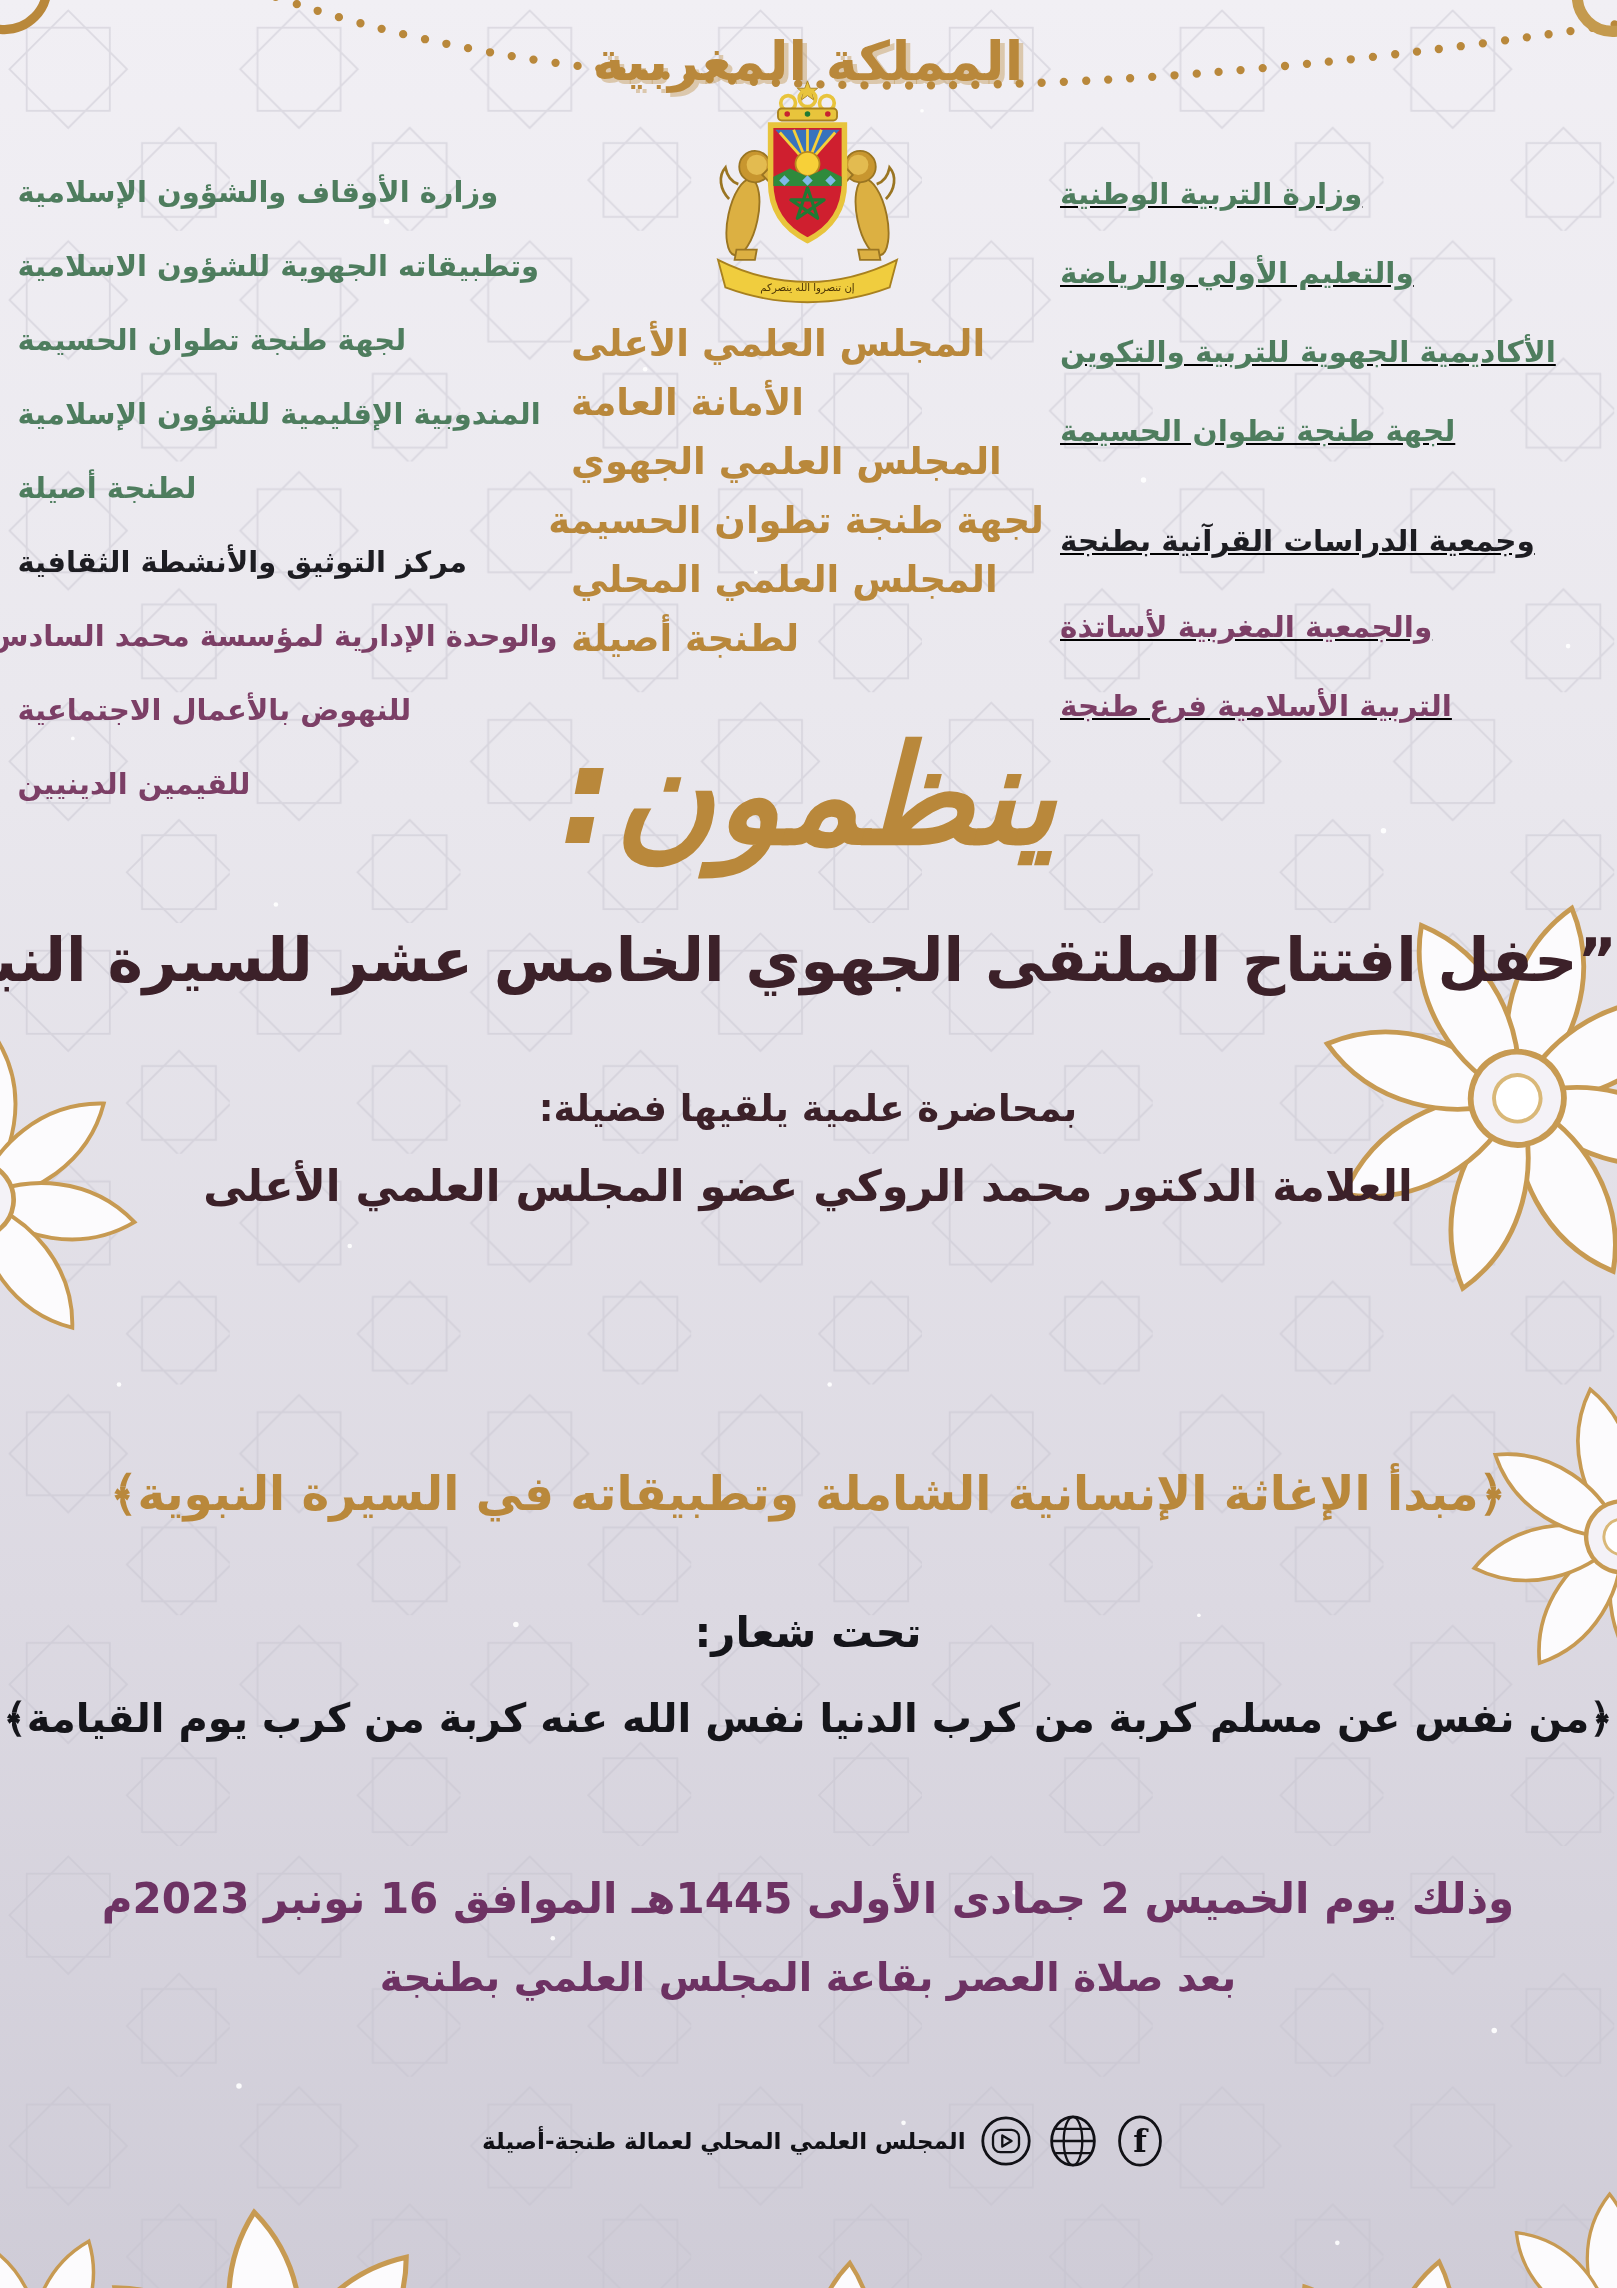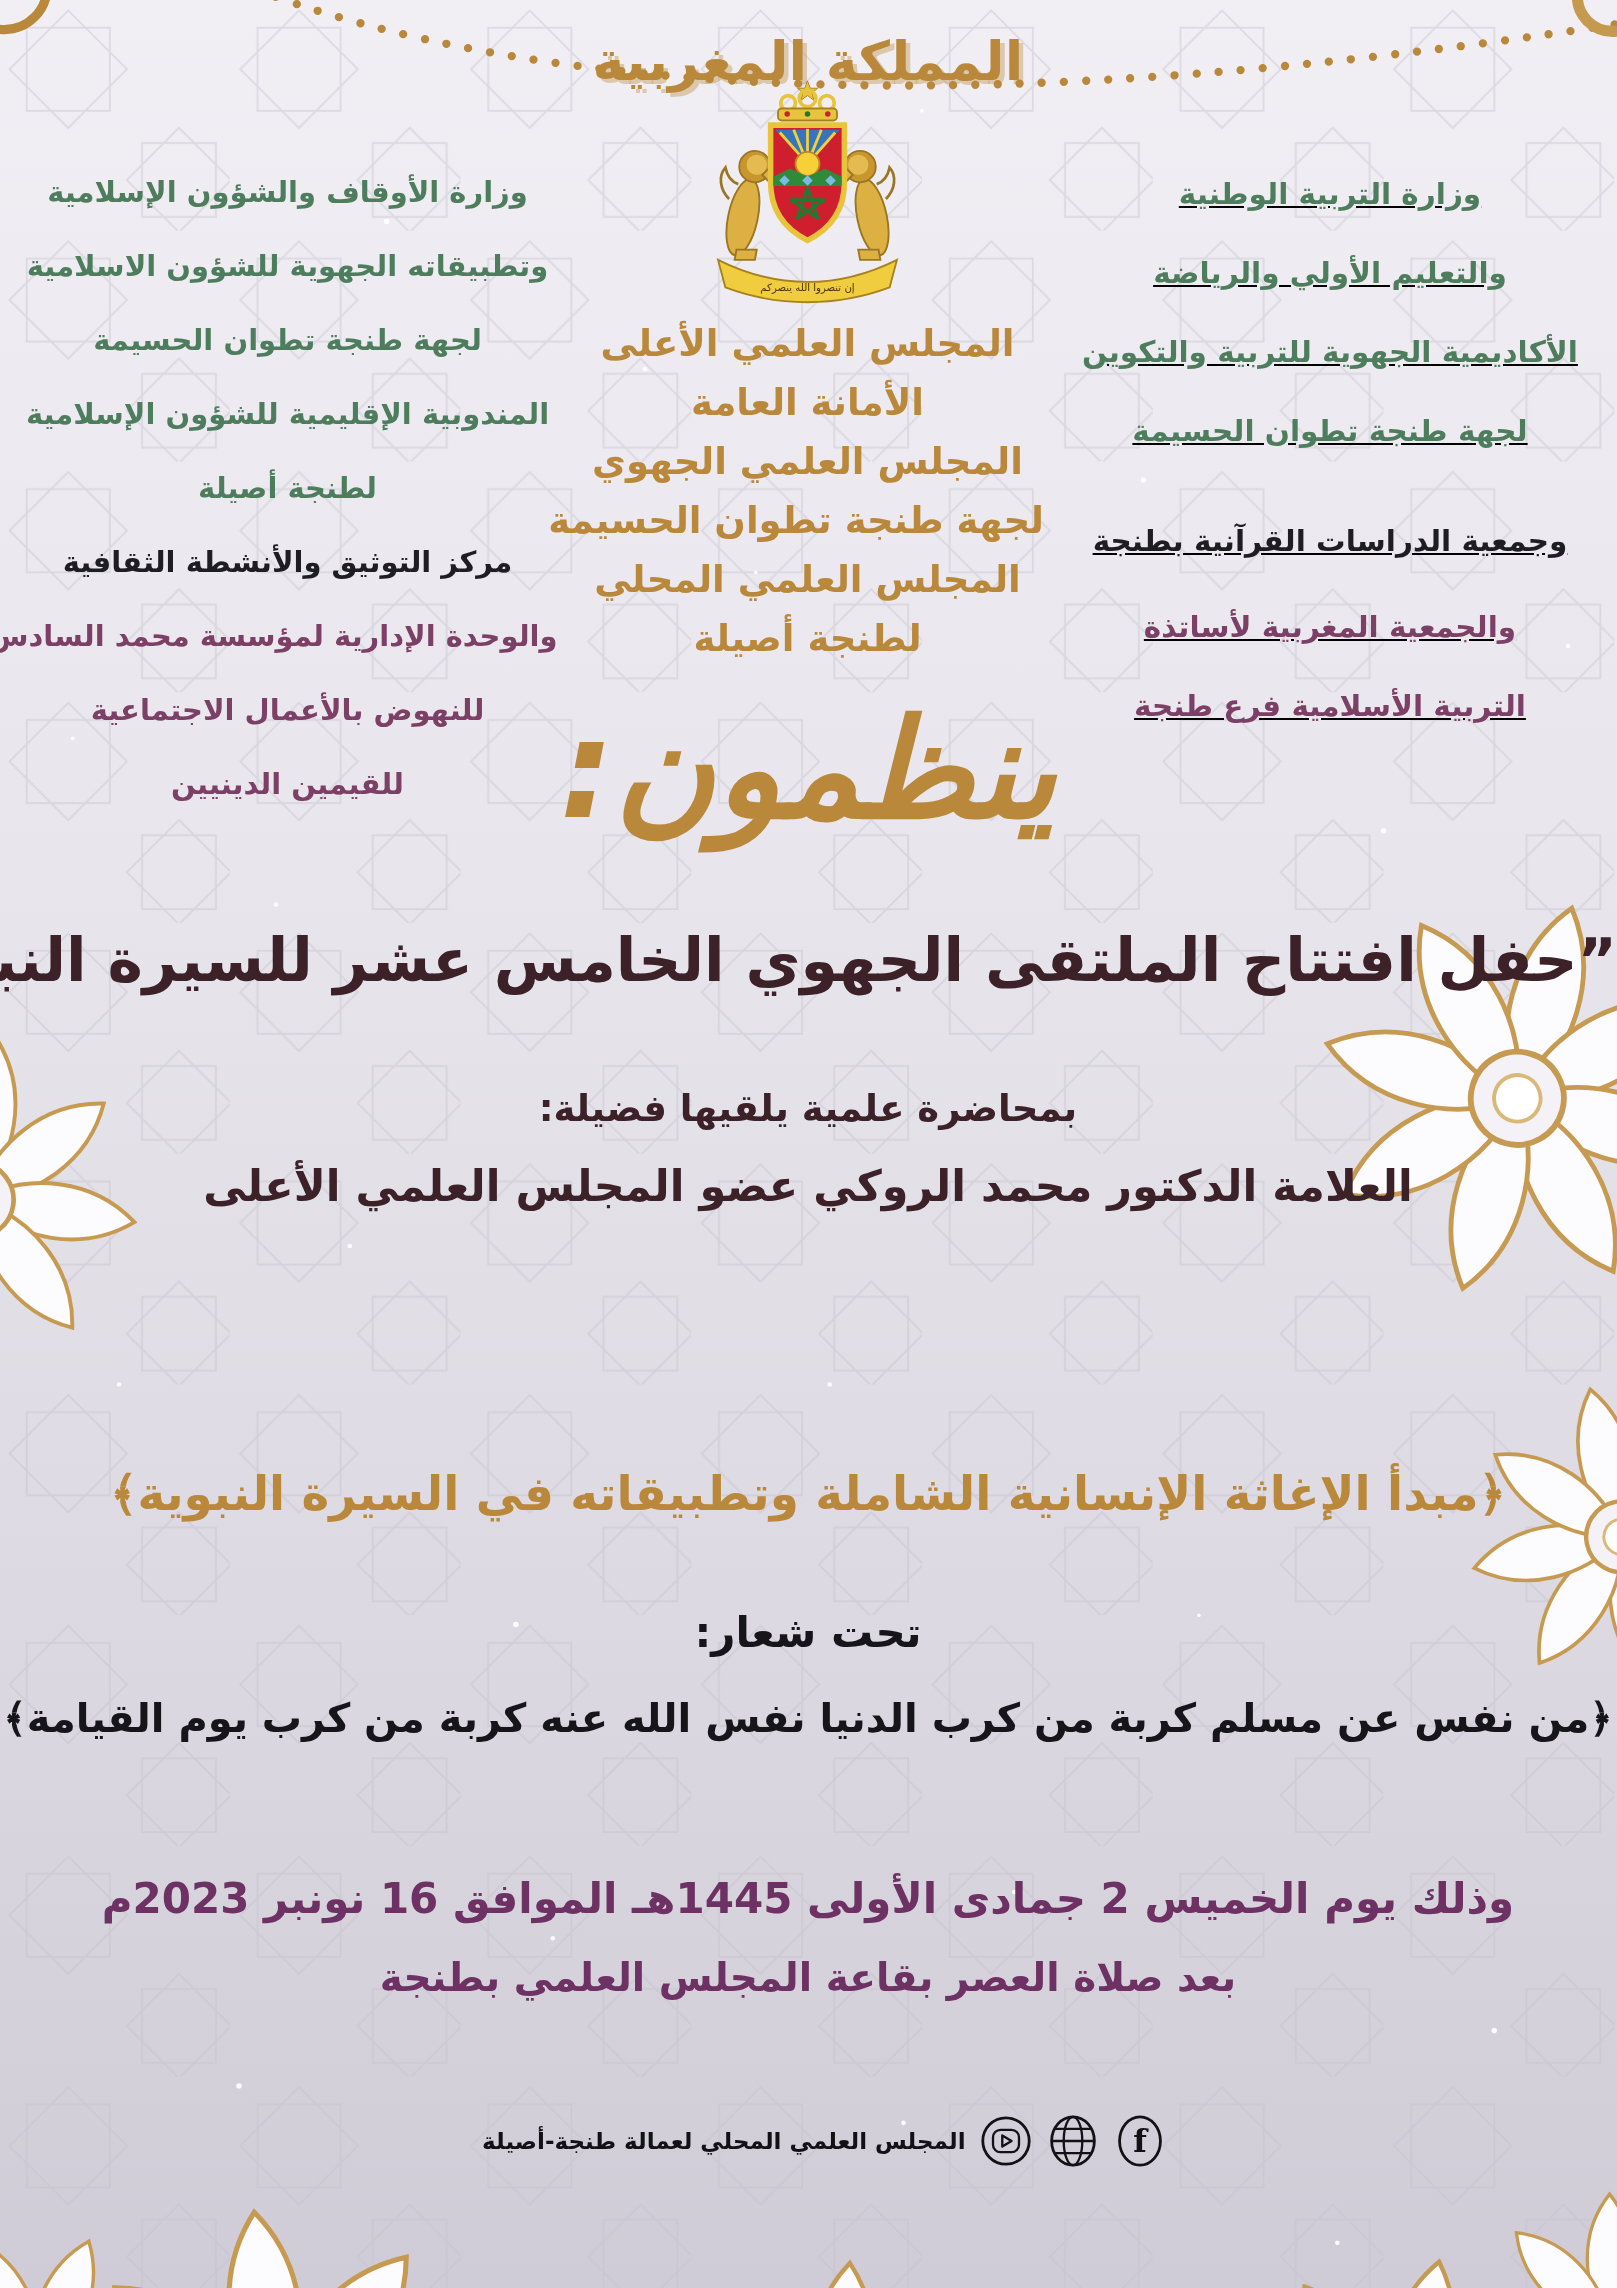--- a/index.html
+++ b/index.html
@@ -5,35 +5,35 @@
   html,body{margin:0;padding:0;background:#cfccd7;}
   .page{
     position:relative;width:1618px;height:2289px;overflow:hidden;
     background:linear-gradient(180deg,#f1eff4 0%,#e9e7ed 35%,#dcd9e2 70%,#cfccd7 100%);
     font-family:"DejaVu Sans",sans-serif;direction:rtl;
   }
   .deco{position:absolute;top:0;left:0;z-index:0;pointer-events:none;}
   .layer{position:absolute;left:0;right:0;z-index:2;text-align:center;white-space:nowrap;}
   .kingdom{top:30px;font-size:54px;font-weight:bold;color:#b9883b;
     text-shadow:4.6px 3.7px 0 rgba(185,136,59,.38);}
-  .col{position:absolute;z-index:2;display:flex;flex-direction:column;text-align:center;}
+  .col{position:absolute;z-index:2;display:flex;flex-direction:column;text-align:left;}
   .col .line{font-weight:bold;white-space:nowrap;}
   .col-left{left:18.5px;top:155px;width:540px;}
   .col-left .line{font-size:29px;line-height:74px;}
   .col-right{left:1061px;top:155px;width:540px;text-decoration:underline;}
   .col-right .line{font-size:29.5px;line-height:79px;}
   .col-center{left:572px;top:314px;width:473px;}
   .col-center .line{font-size:37px;line-height:59px;color:#b9883b;}
   .green{color:#4e7d5e;}
   .black{color:#1d1d22;}
   .purple{color:#7c3f66;}
   .gap-lg{margin-top:31px;}
   .gap-sm{margin-top:7.4px;}
   .emblem{position:absolute;z-index:2;left:693px;top:79px;}
-  .organize{top:690px;font-size:137px;font-weight:bold;color:#b9883b;font-style:italic;}
+  .organize{top:716px;font-size:137px;font-weight:bold;color:#b9883b;font-style:italic;}
   .event-title{top:925px;font-size:60px;font-weight:bold;color:#3c2129;}
   .lecture-intro{top:1087px;font-size:37px;font-weight:bold;color:#3c2129;}
   .lecturer{top:1161px;font-size:43px;font-weight:bold;color:#3c2129;}
   .subject-label{top:1312px;font-size:78px;font-weight:bold;color:#b9883b;}
   .subject{top:1466px;font-size:47px;font-weight:bold;color:#b9883b;}
   .slogan-label{top:1608px;font-size:42px;font-weight:bold;color:#15151a;}
   .slogan{top:1695px;font-size:40px;font-weight:bold;color:#15151a;}
   .date-line{top:1874px;font-size:42px;font-weight:bold;color:#6d3263;}
   .venue-line{top:1955px;font-size:39px;font-weight:bold;color:#6d3263;}
   .footer-row{position:absolute;z-index:2;top:2115px;left:0;right:0;

